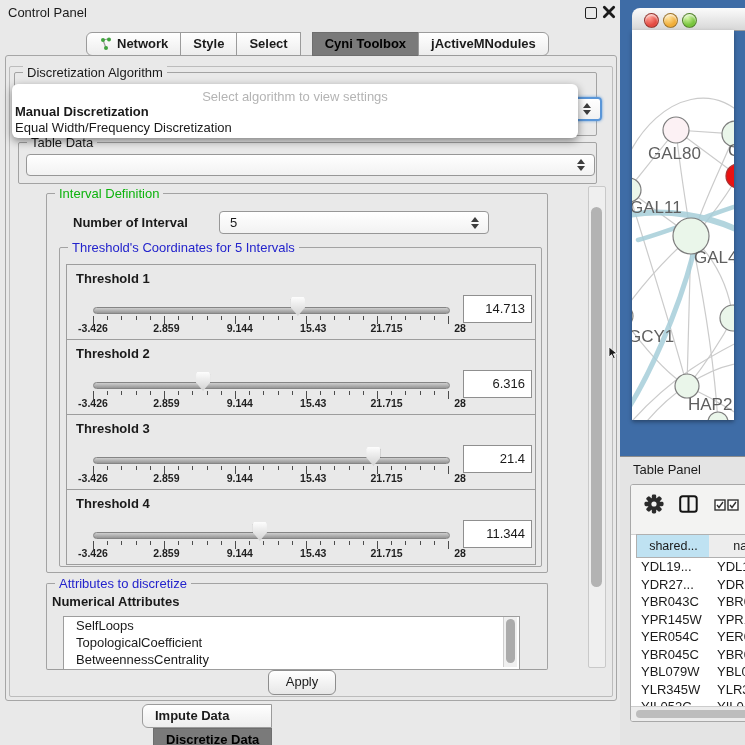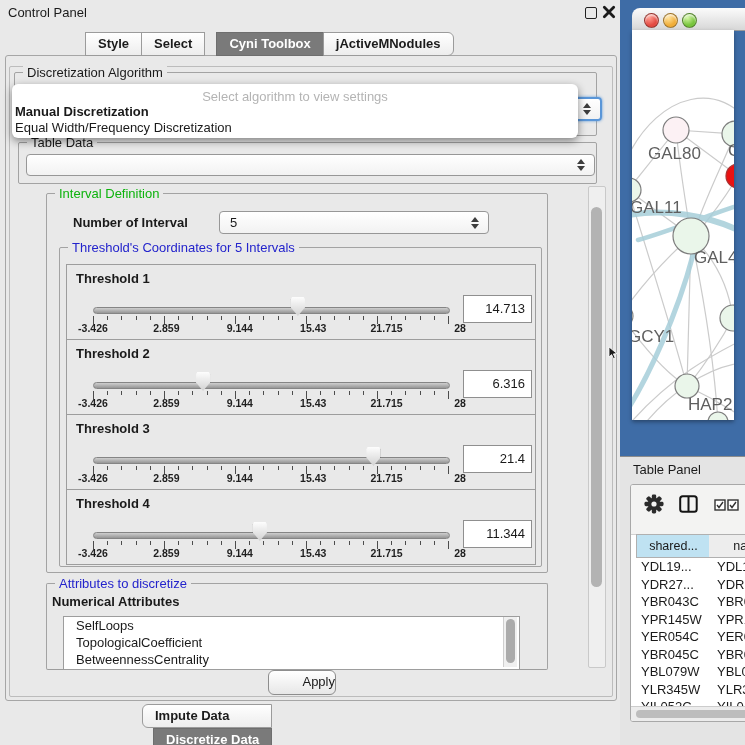--- a/index.html
+++ b/index.html
@@ -11,21 +11,21 @@
   #cp-titlebar{left:0;top:0;width:620px;height:24px;font-size:13px;}
   #cp-title{left:8px;top:5px;}
   #float-btn{left:585px;top:7px;width:10px;height:10px;border:1.6px solid #222;border-radius:2px;}
   #close-btn{left:602px;top:5px;width:14px;height:14px;}
   
   .tabstrip{display:flex;z-index:12;}
   .tab{border:1px solid #9b9b9b;margin-left:-1px;background:linear-gradient(#ffffff,#ededed);
        font-size:13px;font-weight:600;padding:3px 12px 4px 12px;display:flex;align-items:center;gap:5px;color:#1b1b1b;white-space:nowrap;}
   .tab.first{border-radius:6px 0 0 6px;margin-left:0;}
   .tab.last{border-radius:0 6px 6px 0;}
-  .tab.selected{background:#7a7a7a;color:#ffffff;border-color:#6e6e6e;margin-left:11px;}
+  .tab.selected{background:#7a7a7a;color:#000000;border-color:#6e6e6e;margin-left:11px;}
   #top-tabs{left:86px;top:32px;}
   #bottom-tabs{left:142px;top:704px;z-index:12;flex-direction:column;}
   
   .panelbox{border:1px solid #a6a6a6;border-radius:3px;background:#e9e9e9;}
   #outer-panel{left:5px;top:55px;width:610px;height:644px;}
   #inner-panel{left:9px;top:66px;width:602px;height:629px;border:1px solid #bcbcbc;border-radius:2px;}
   .group{position:absolute;border:1px solid #a3a3a3;border-radius:2px;}
   .gtitle{position:absolute;top:-8px;left:8px;background:#e9e9e9;padding:0 4px;font-size:13px;line-height:15px;white-space:nowrap;}
   .green{color:#0db30d;} .blue{color:#2323cc;}
   
@@ -71,21 +71,21 @@
   #attr-subtitle{left:5px;top:10px;font-size:13px;font-weight:bold;}
   #attr-list{left:16px;top:32px;width:455px;height:52px;background:#fff;border:1px solid #9d9d9d;border-bottom:none;overflow:hidden;}
   .attr-item{padding-left:12px;font-size:13px;line-height:17px;white-space:nowrap;}
   #attr-scroll{left:456px;top:33px;width:13px;height:50px;background:#f0f0f0;border-left:1px solid #cfcfcf;}
   #attr-thumb{left:1.5px;top:2px;width:9px;height:44px;background:#ababab;border-radius:5px;}
   
   #main-scroll{left:588px;top:186px;width:16px;height:480px;background:#efefef;border:1px solid #c9c9c9;border-radius:2px;}
   #main-thumb{left:1.5px;top:20px;width:11px;height:380px;background:#b3b3b3;border-radius:6px;}
   
   #apply-btn{left:268px;top:670px;width:66px;height:23px;border:1px solid #8d8d8d;border-radius:6px;
-             background:linear-gradient(#ffffff,#e7e7e7);font-size:13px;text-align:right;line-height:22px;z-index:5;}
+             background:linear-gradient(#ffffff,#e7e7e7);font-size:13px;text-align:center;line-height:22px;z-index:5;}
   
   #net-frame{left:620px;top:0;width:125px;height:456px;background:#3e6ca6;}
   #net-titlebar{left:632px;top:8px;width:113px;height:22px;background:linear-gradient(#fbfbfb,#d7d7d7);
                 border-bottom:1px solid #9a9a9a;border-top-left-radius:8px;}
   .light{position:absolute;top:4.5px;width:13px;height:13px;border-radius:50%;border:1px solid rgba(0,0,0,.35);
          box-shadow:inset 0 2px 2px rgba(255,255,255,.7);}
   #light-close{left:12px;background:radial-gradient(circle at 35% 30%,#ff9a8e,#e34b42 60%);}
   #light-min{left:31px;background:radial-gradient(circle at 35% 30%,#ffe29a,#f0ad38 60%);}
   #light-zoom{left:50px;background:radial-gradient(circle at 35% 30%,#d2f5a2,#77c43c 60%);}
   #net-canvas{left:632px;top:30px;width:102px;height:390px;background:#fff;overflow:hidden;box-shadow:0 2px 4px rgba(0,0,0,.35);}
@@ -116,20 +116,29 @@
 
     <div class="abs" id="cp-titlebar">
       <span class="abs" id="cp-title">Control Panel</span>
       <span class="abs" id="float-btn"></span>
       <svg class="abs" id="close-btn" viewBox="0 0 12 12">
         <path d="M2 2 L10 10 M10 2 L2 10" stroke="#1b1b1b" stroke-width="2.4" stroke-linecap="round"></path>
       </svg>
     </div>
 
     <div class="abs tabstrip" id="top-tabs">
+      <div class="tab first">
+        <svg width="13" height="13" viewBox="0 0 13 13">
+          <path d="M4 3 L9 2 M4 3 L7 11" stroke="#9a9a9a" stroke-width="1.2" fill="none"></path>
+          <circle cx="4" cy="3" r="2" fill="#41a33f"></circle>
+            <circle cx="10" cy="2.5" r="2" fill="#41a33f"></circle>
+            <circle cx="7" cy="11" r="2" fill="#41a33f"></circle>
+        </svg>
+        <span>Network</span>
+      </div>
       <div class="tab">
           <span>Style</span>
         </div>
       <div class="tab">
           <span>Select</span>
         </div>
       <div class="tab selected">
           <span>Cyni Toolbox</span>
         </div>
       <div class="tab last">

